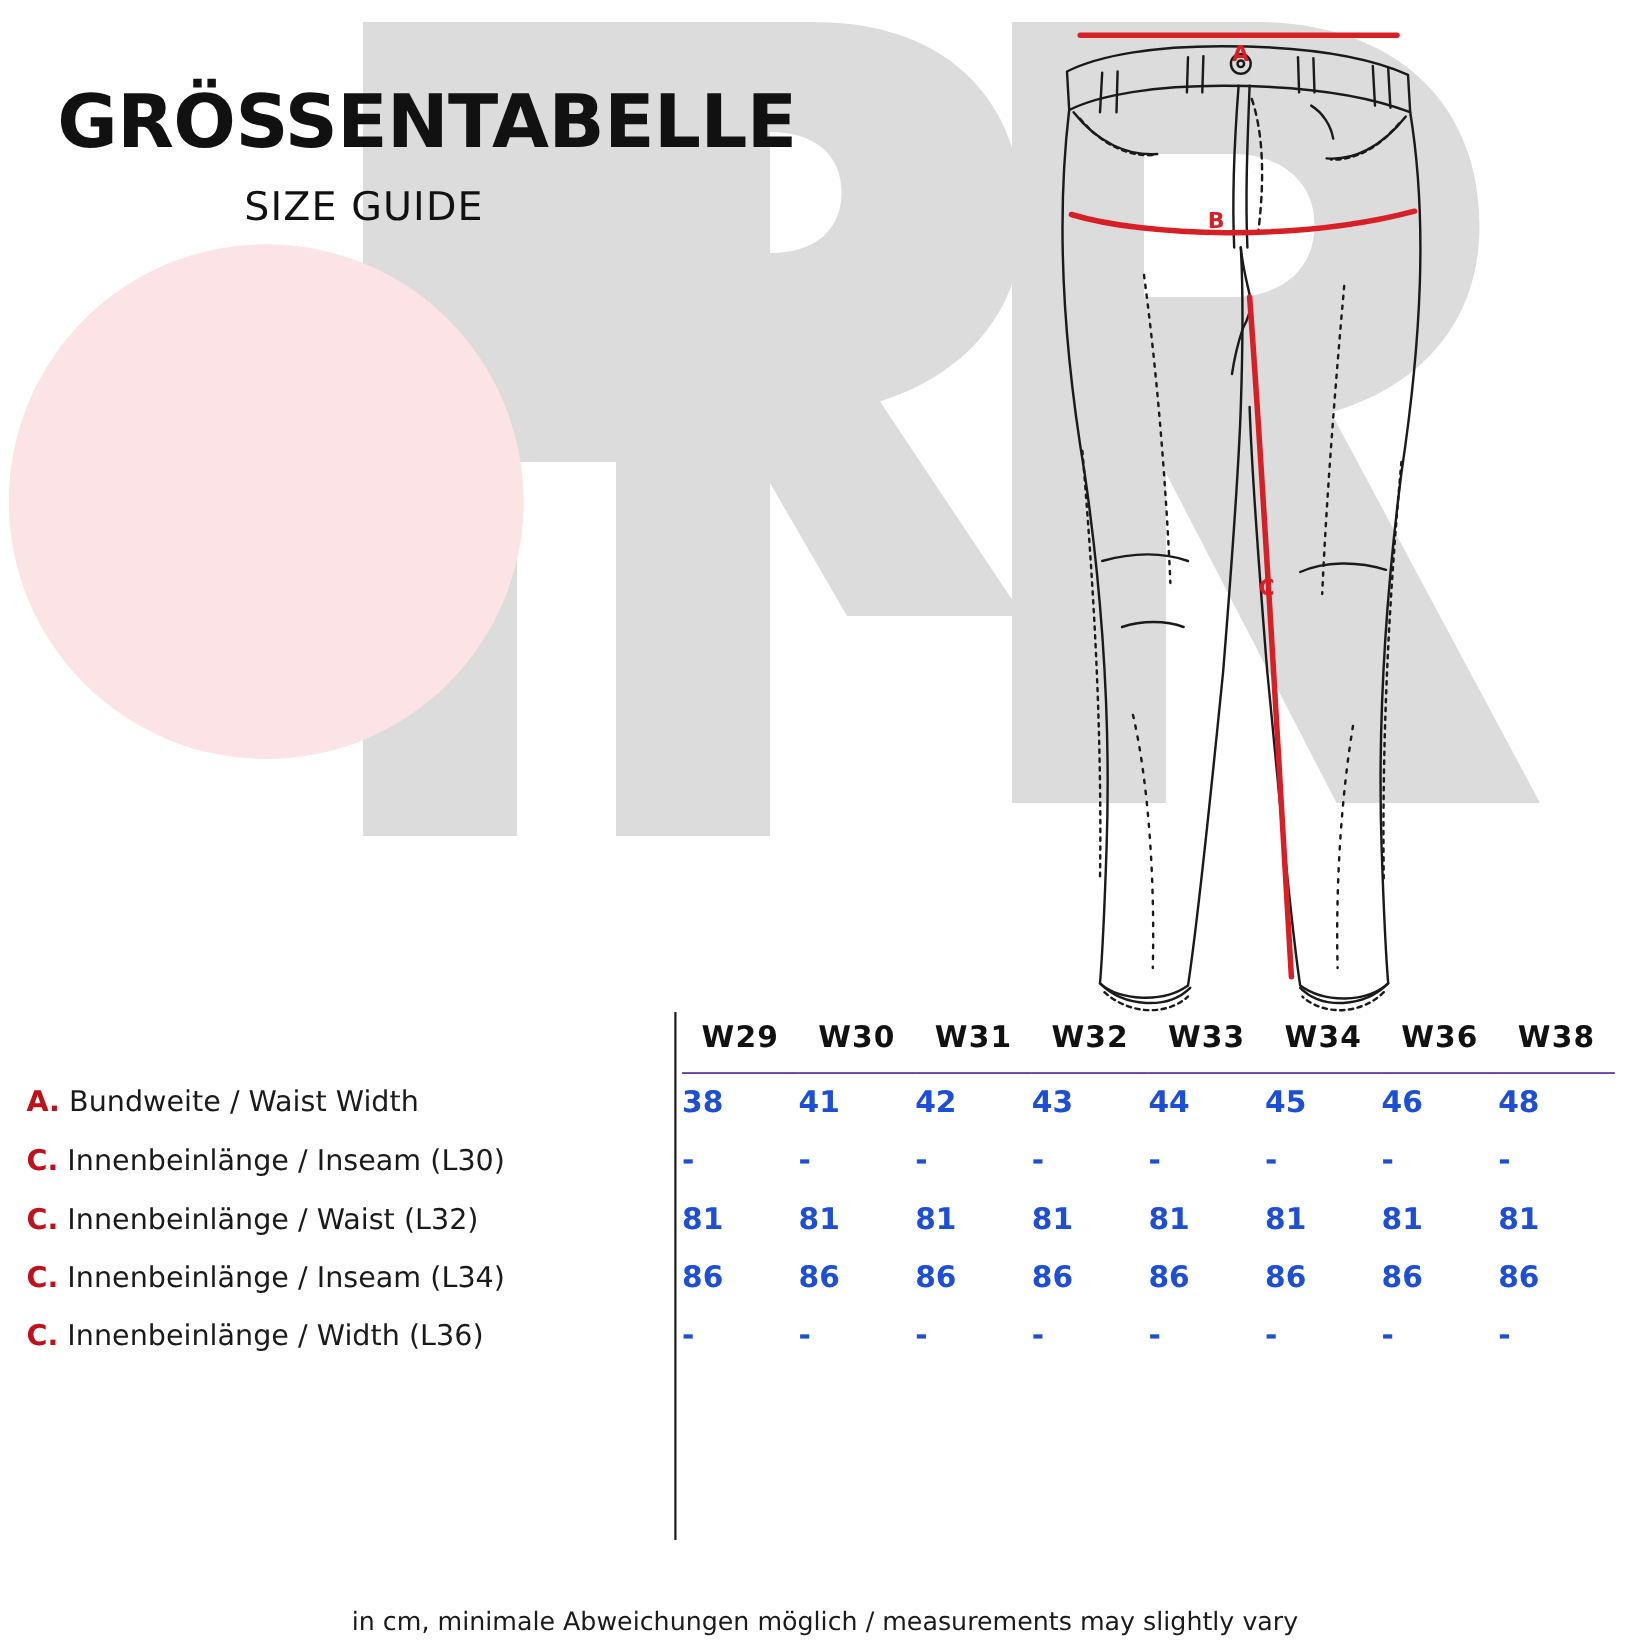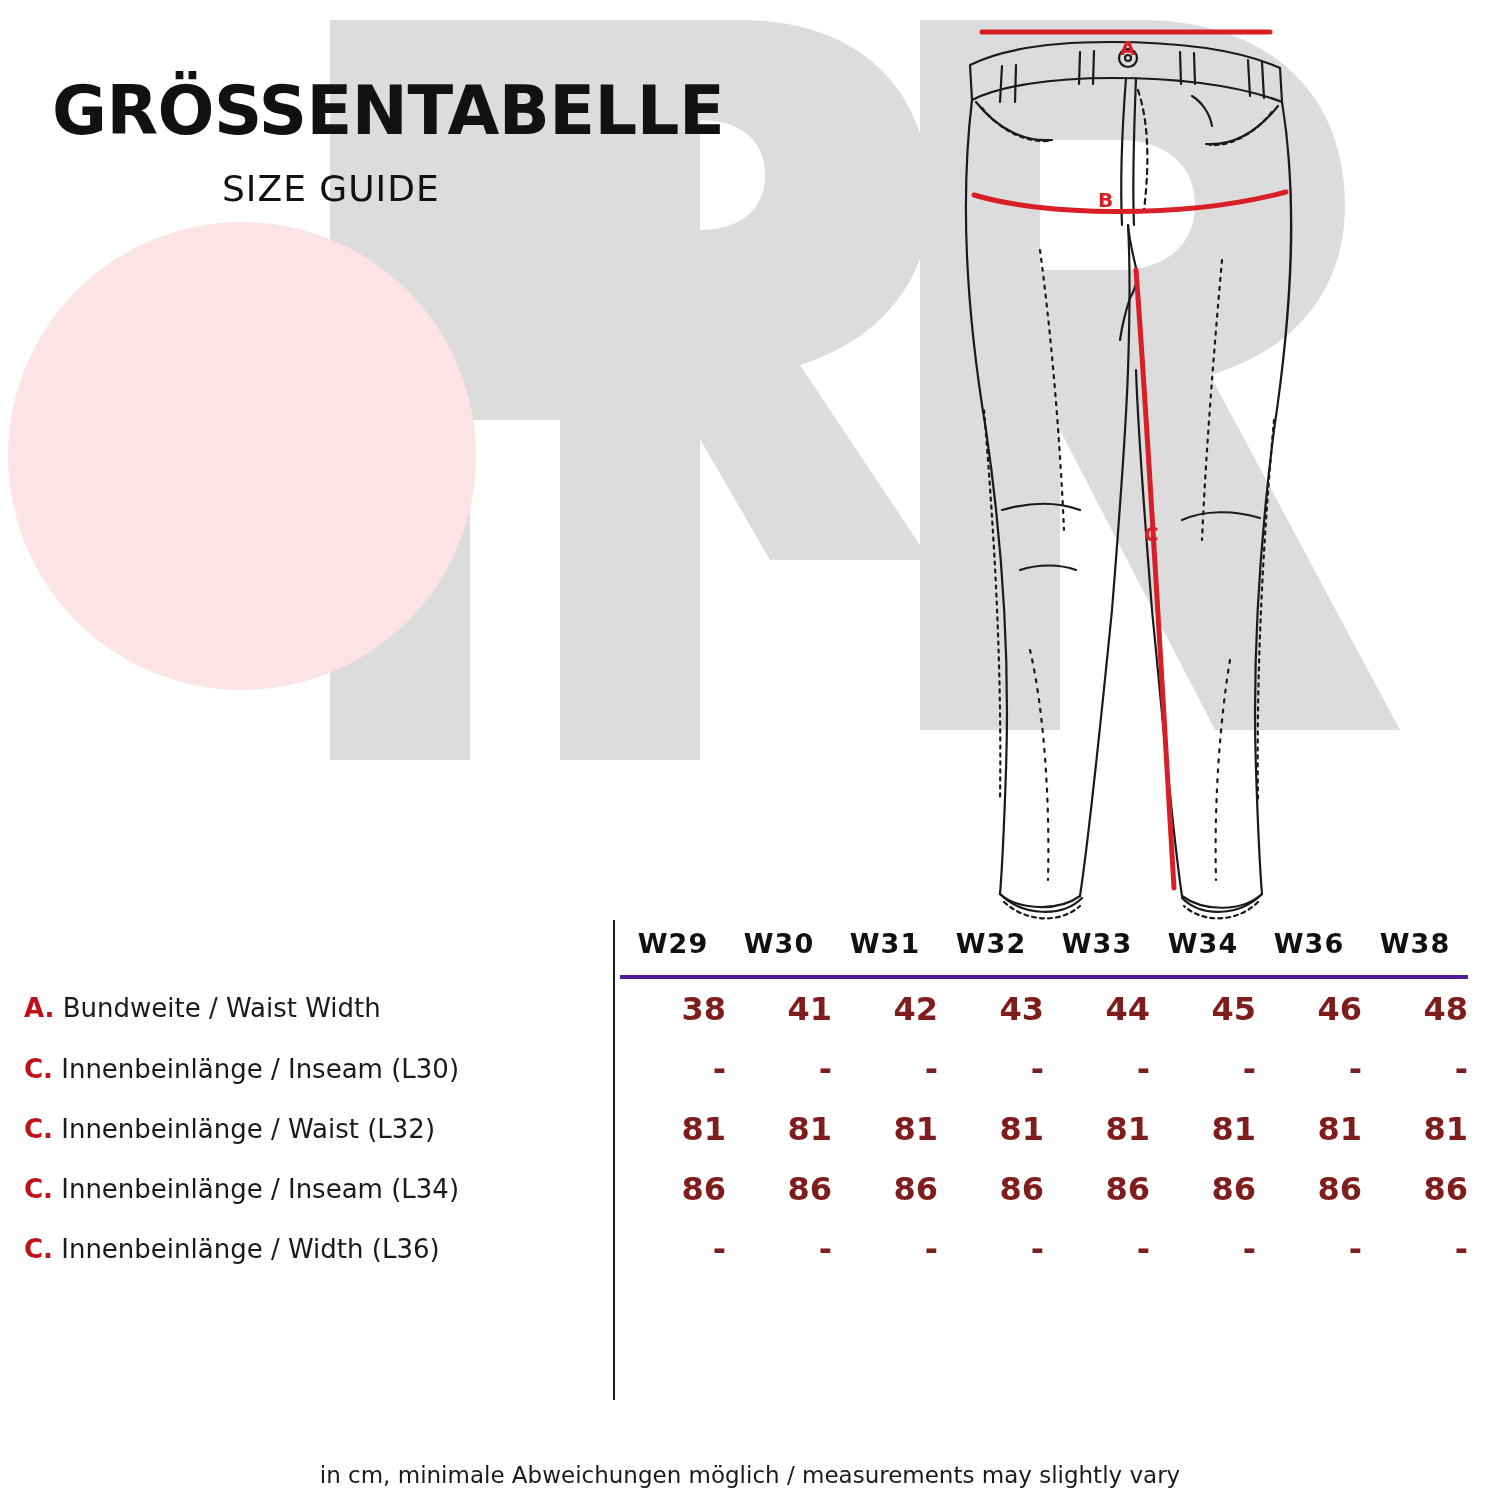--- a/index.html
+++ b/index.html
@@ -103,40 +103,40 @@
     color: #1a1a1a;
     padding: 11px 0 11px 10px !important;
     white-space: nowrap;
   }
   .lbl-cell .pfx {
     color: #c0111b;
     font-weight: bold;
   }
   .num-cell {
     width: 106px;
-    text-align: right;
-    font-size: 32px;
-    font-weight: bold;
-    color: #7f1d1d;
+    text-align: left;
+    font-size: 27px;
+    font-weight: bold;
+    color: #1d4ed8;
     padding: 11px 0 !important;
   }
   .hdr-cell {
     width: 106px;
     text-align: center;
     font-size: 27px;
     font-weight: bold;
     color: #111111;
     padding: 8px 0 16px 0 !important;
     letter-spacing: 1px;
   }
   .hdr-blank {
     width: 596px;
   }
   .row-head th {
-    border-bottom: 4px solid #4c1d95;
+    border-bottom: 1px solid #4c1d95;
   }
   .row-head th.hdr-blank {
     border-bottom: none;
   }
   
   .vrule {
     position: absolute;
     left: 613px;
     top: 0px;
     width: 2px;

